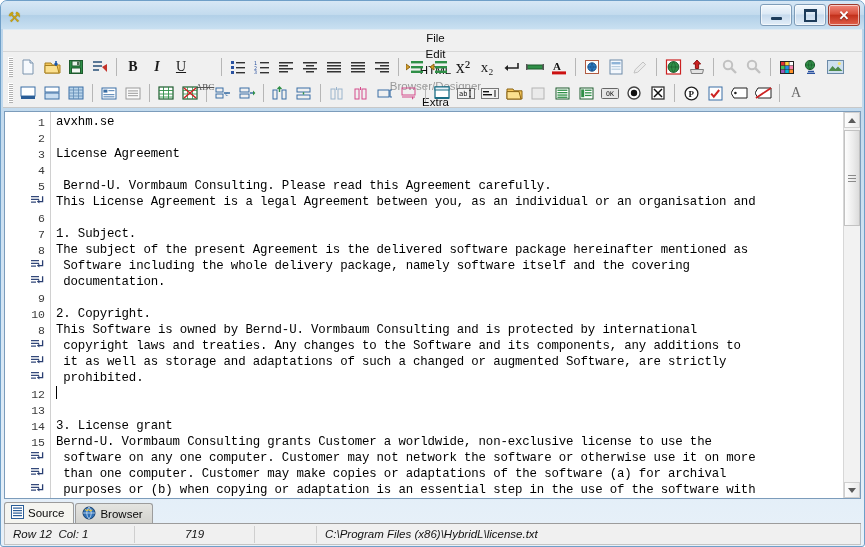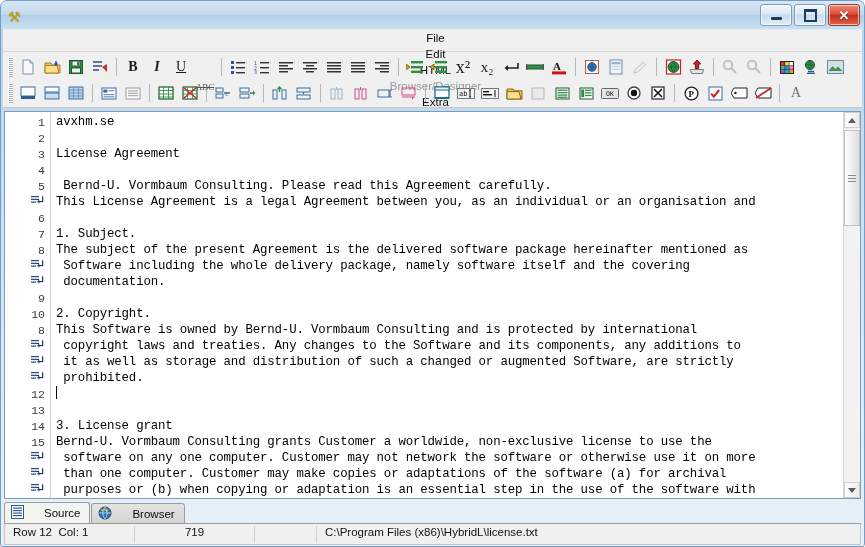--- a/index.html
+++ b/index.html
@@ -229,21 +229,21 @@
     height: 22px;
     margin: 2px 3px 0 3px;
     display: flex;
     align-items: flex-end;
     border-bottom: 1px solid #9c9c9c;
   }
   .tab {
     height: 20px;
     display: flex;
     align-items: center;
-    gap: 20px;
+    gap: 4px;
     padding: 0 9px 0 6px;
     font-size: 11.5px;
     color: #0a0a0a;
     border: 1px solid #9c9c9c;
     border-bottom: none;
     border-radius: 3px 3px 0 0;
     box-sizing: border-box;
     margin-right: 1px;
   }
   .tab.active {
@@ -263,25 +263,26 @@
     border: 1px solid #c4c4c4;
     border-top: none;
     display: flex;
     align-items: center;
     font-size: 11.5px;
     color: #111;
     box-sizing: border-box;
   }
   .sb-cell {
     height: 17px;
-    display: flex; 
+    display: flex; align-items: center;
     box-sizing: border-box;
     padding: 0 8px;
     border-right: 1px solid #cfcfcf;
     white-space: nowrap;
+    font-style: italic;
   }
   .sb-rowcol { width: 130px; }
   .sb-count { width: 120px; justify-content: center; }
   .sb-spacer { width: 62px; }
   .sb-path { flex: 1; border-right: none; }
   .sb-gap { width: 12px; border-right: none; }
 </style>
 </head>
 <body>
 
@@ -857,21 +858,21 @@
         <div class="code-row">This License Agreement is a legal Agreement between you, as an individual or an organisation and</div>
         <div class="code-row"></div>
         <div class="code-row">1. Subject.</div>
         <div class="code-row">The subject of the present Agreement is the delivered software package hereinafter mentioned as</div>
         <div class="code-row"> Software including the whole delivery package, namely software itself and the covering</div>
         <div class="code-row"> documentation.</div>
         <div class="code-row"></div>
         <div class="code-row">2. Copyright.</div>
         <div class="code-row">This Software is owned by Bernd-U. Vormbaum Consulting and is protected by international</div>
         <div class="code-row"> copyright laws and treaties. Any changes to the Software and its components, any additions to</div>
-        <div class="code-row"> it as well as storage and distribution of such a changed or augmented Software, are strictly</div>
+        <div class="code-row"> it as well as storage and adaptations of such a changed or augmented Software, are strictly</div>
         <div class="code-row"> prohibited.</div>
         <div class="code-row"><span></span><span class="caret"></span></div>
         <div class="code-row"></div>
         <div class="code-row">3. License grant</div>
         <div class="code-row">Bernd-U. Vormbaum Consulting grants Customer a worldwide, non-exclusive license to use the</div>
         <div class="code-row"> software on any one computer. Customer may not network the software or otherwise use it on more</div>
         <div class="code-row"> than one computer. Customer may make copies or adaptations of the software (a) for archival</div>
         <div class="code-row"> purposes or (b) when copying or adaptation is an essential step in the use of the software with</div>
       </div>
     <div class="vscroll">

